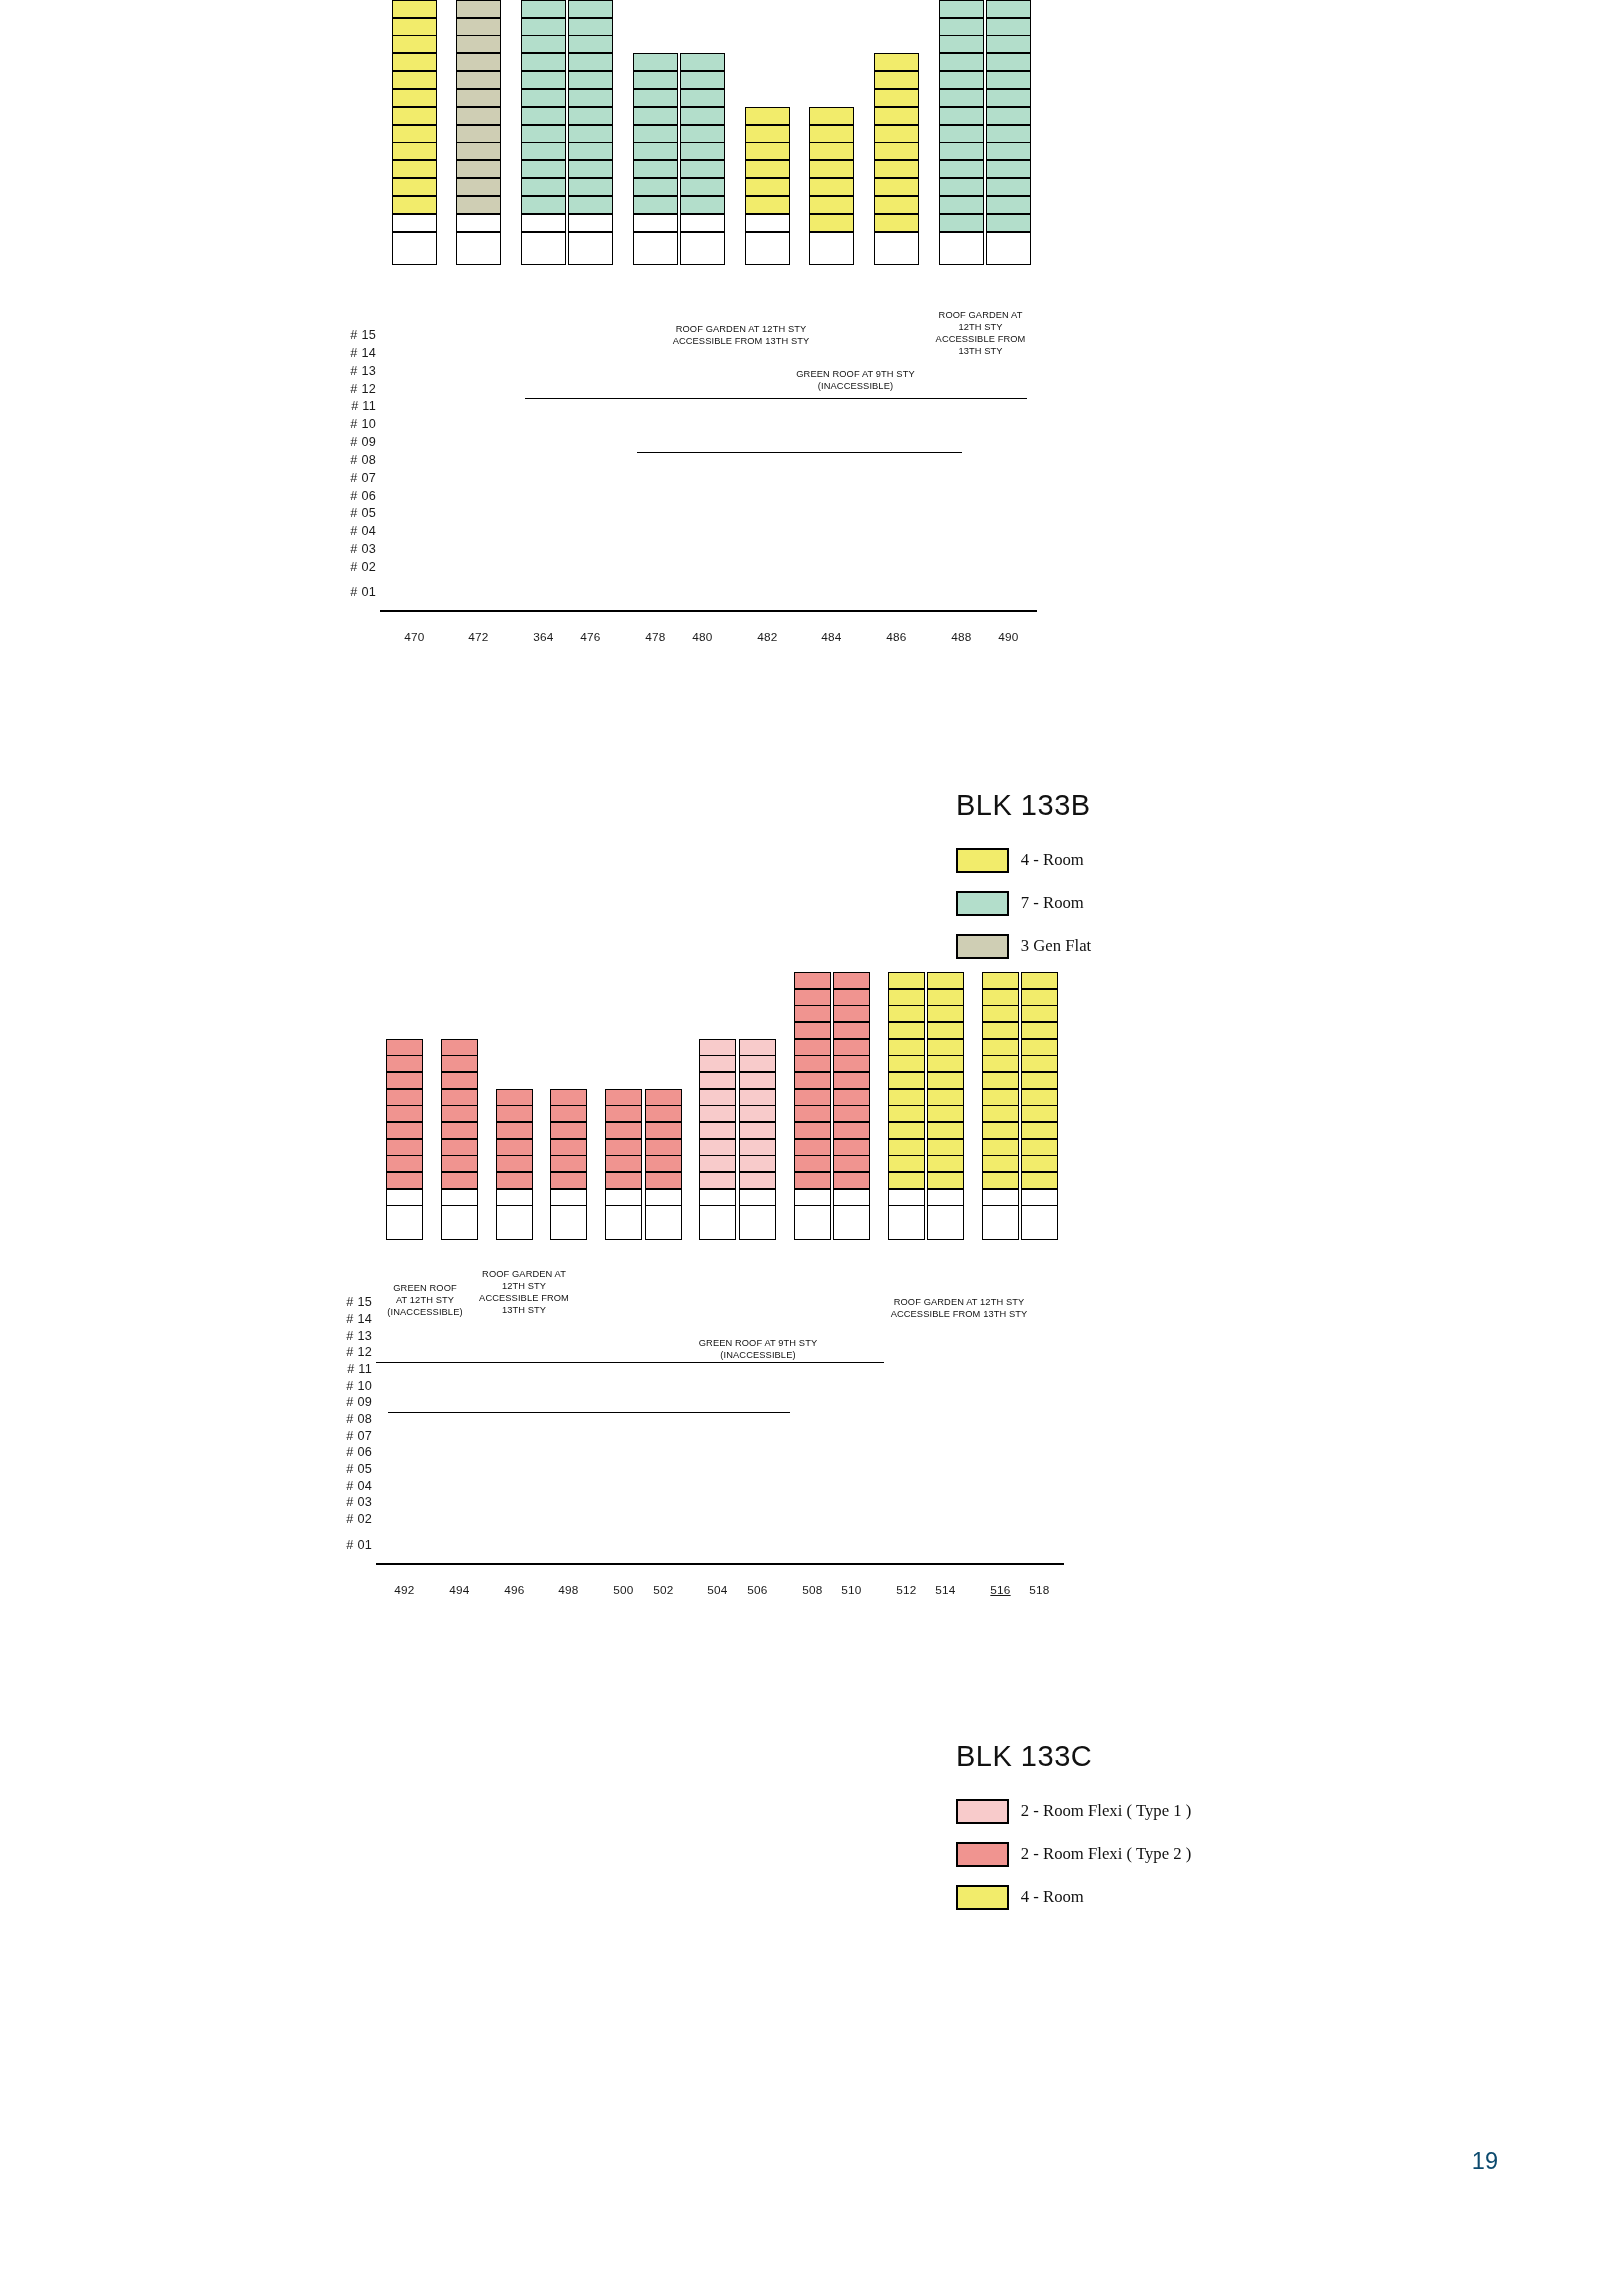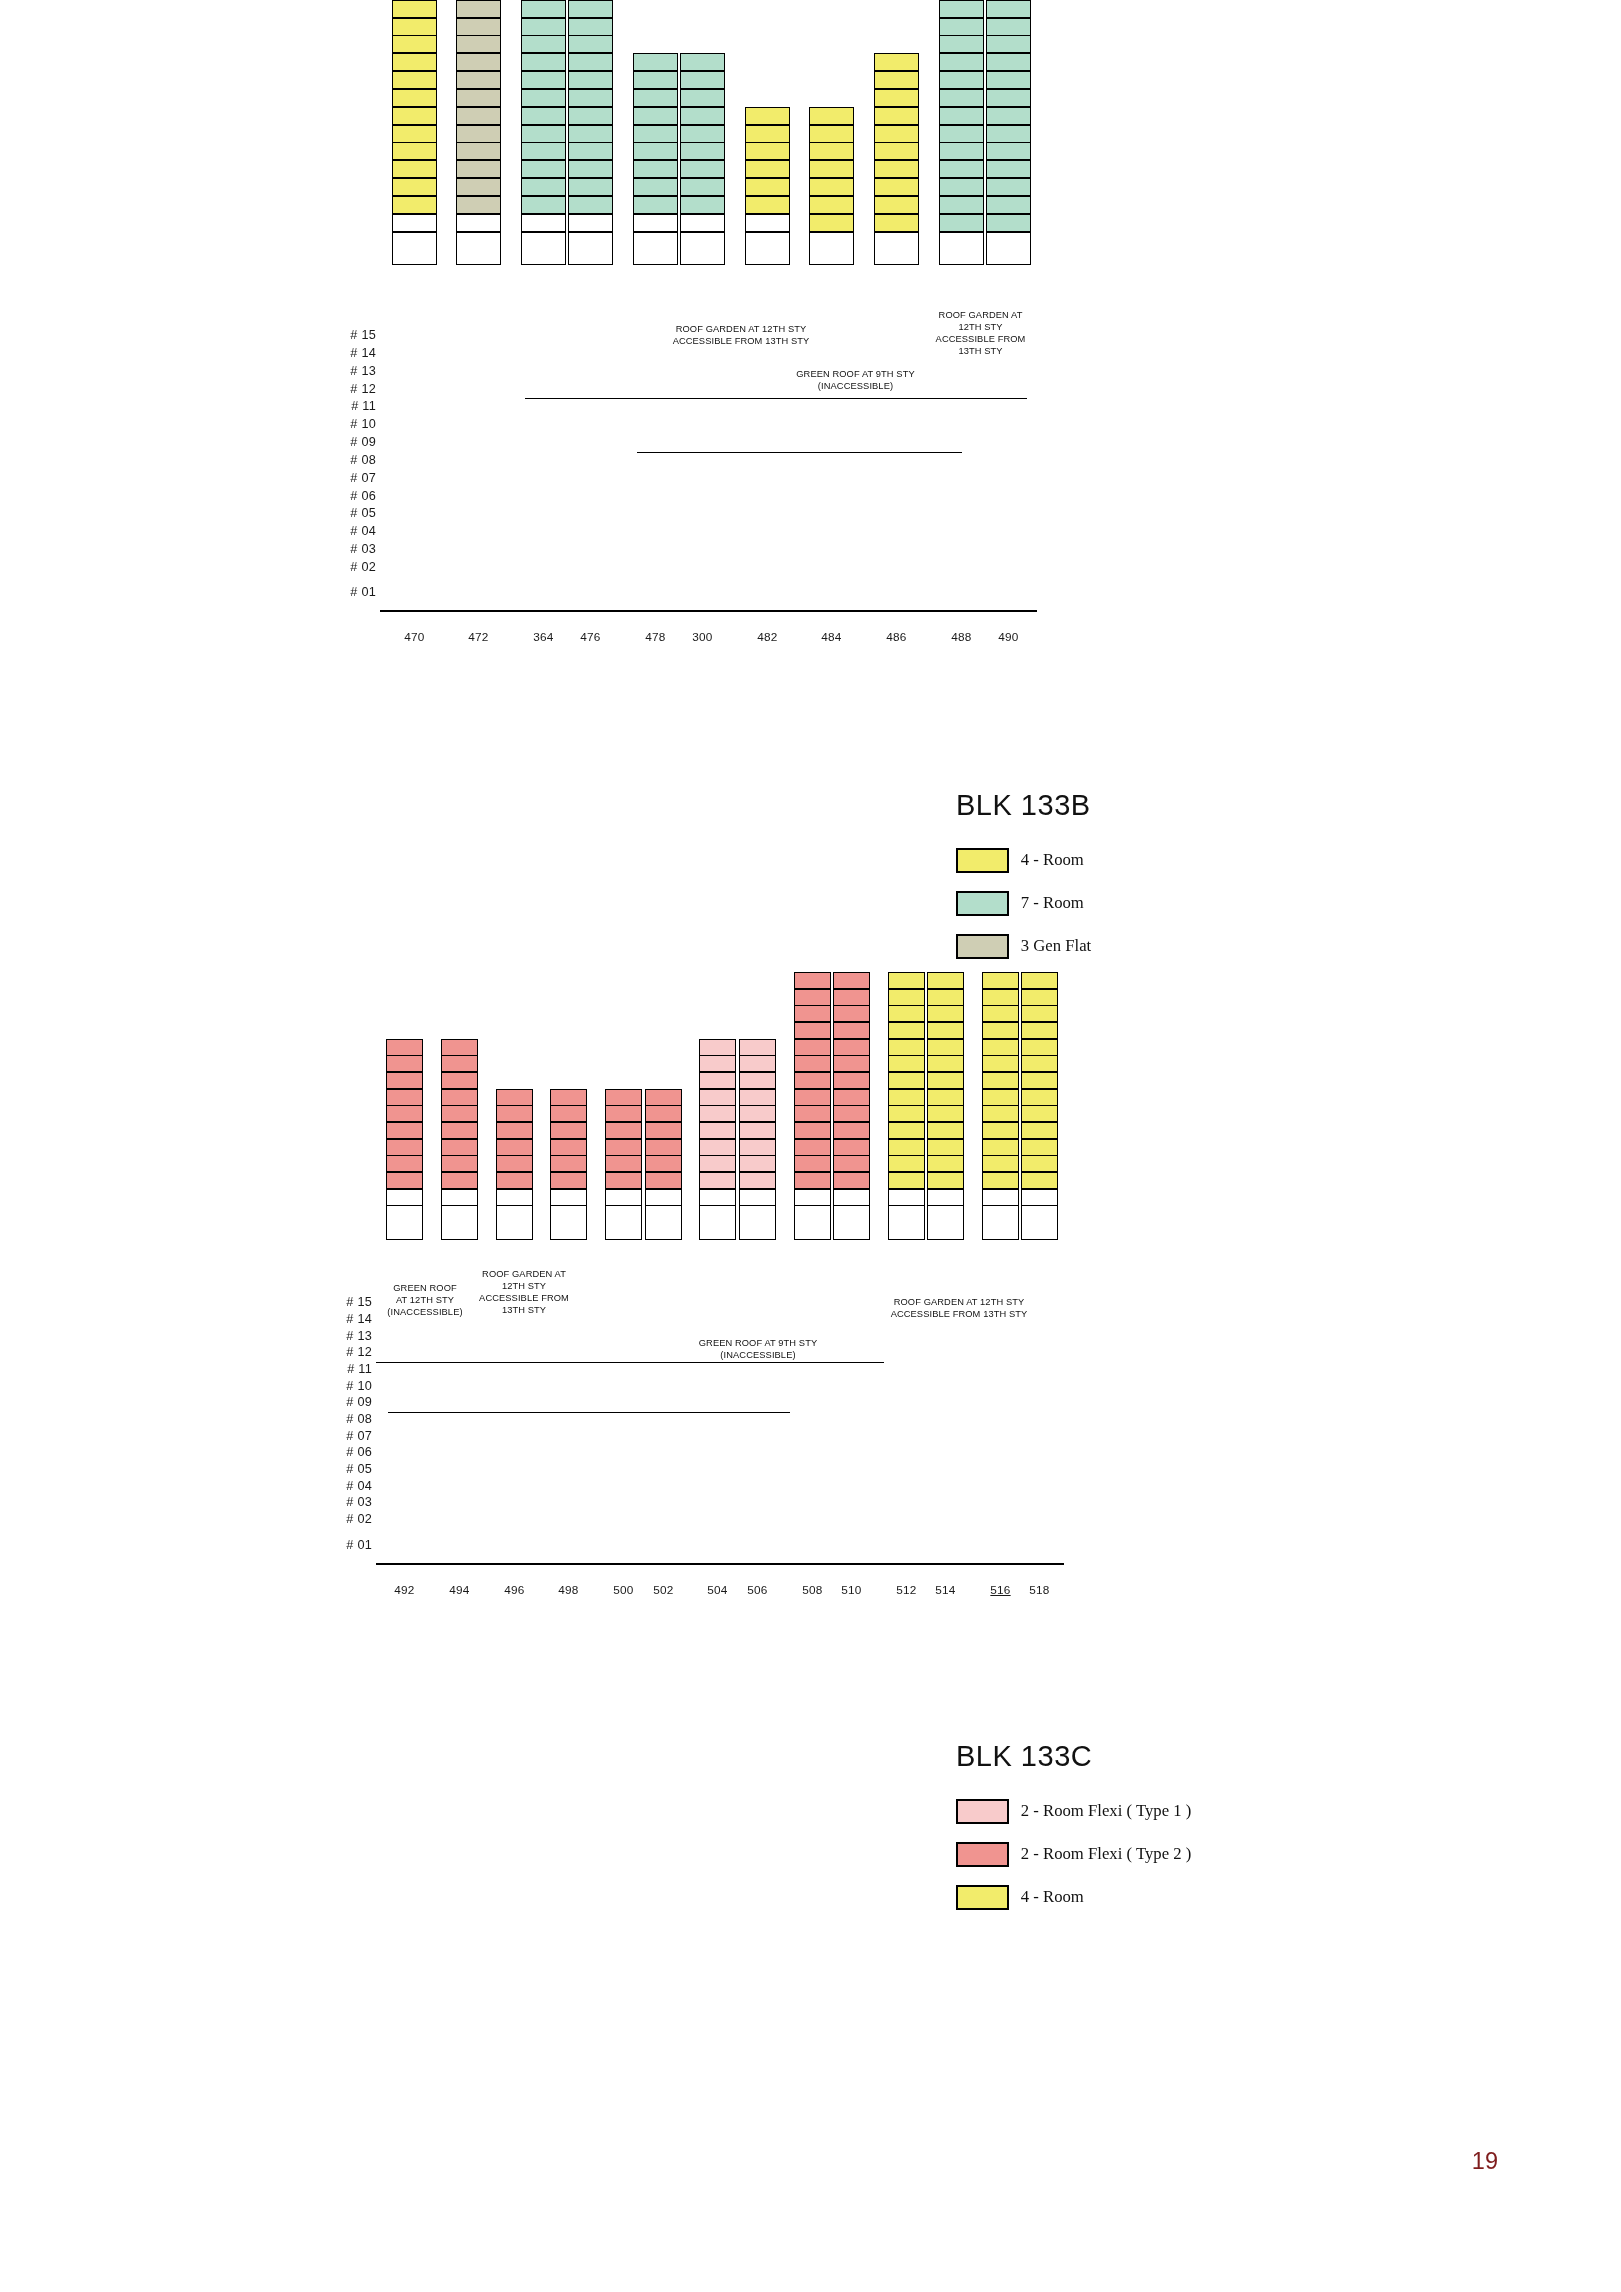--- a/index.html
+++ b/index.html
@@ -47,21 +47,21 @@
   .legend-row{display:flex;align-items:center;margin-bottom:17.6px;font-family:Liberation Serif, serif;}
   .swatch{
     width:53px;height:25.5px;border:2px solid #000;
     box-sizing:border-box;margin-right:11.8px;flex:none;
   }
   .legend-label{font-size:16.7px;color:#111;white-space:nowrap;}
 
   
   .pagenum{
     position:absolute;right:123px;bottom:118px;
-    font-size:23.5px;color:#7f1d1d;
+    font-size:23.5px;color:#0c4a6e;
   }
   .watermark{
     position:absolute;right:0;bottom:0;
     background:#000;color:#fff;
     font-size:45px;font-weight:bold;
     padding:5.9px 13.7px 9.8px 13.7px;letter-spacing:-0.5px;
     font-family:"Liberation Sans",sans-serif;
   }
 </style>
 </head>
@@ -176,21 +176,21 @@
           <div class="cell" style="width: 45px; height: 18px; top: 169px; background: rgb(179, 222, 203);"></div>
           <div class="cell" style="width: 45px; height: 18px; top: 187px; background: rgb(179, 222, 203);"></div>
           <div class="cell" style="width: 45px; height: 18px; top: 205px; background: rgb(179, 222, 203);"></div>
           <div class="cell" style="width: 45px; height: 18px; top: 222px; background: rgb(179, 222, 203);"></div>
           <div class="cell" style="width: 45px; height: 18px; top: 240px; background: rgb(179, 222, 203);"></div>
           <div class="cell" style="width: 45px; height: 18px; top: 258px; background: rgb(179, 222, 203);"></div>
           <div class="cell" style="width: 45px; height: 18px; top: 276px; background: rgb(179, 222, 203);"></div>
           <div class="cell" style="width: 45px; height: 18px; top: 294px; background: rgb(255, 255, 255);"></div>
           <div class="cell" style="width: 45px; height: 33px; top: 312px; background: rgb(255, 255, 255);"></div>
         </div>
-        <div class="axis-num" style="left: 300px; width: 45px; top: 365px;">300</div>
+        <div class="axis-num" style="left: 300px; width: 45px; top: 365px;">480</div>
         <div class="stack" style="left: 365px; width: 45px; height: 345px; bottom: 0px;">
           <div class="cell" style="width: 45px; height: 18px; top: 187px; background: rgb(242, 236, 107);"></div>
           <div class="cell" style="width: 45px; height: 18px; top: 205px; background: rgb(242, 236, 107);"></div>
           <div class="cell" style="width: 45px; height: 18px; top: 222px; background: rgb(242, 236, 107);"></div>
           <div class="cell" style="width: 45px; height: 18px; top: 240px; background: rgb(242, 236, 107);"></div>
           <div class="cell" style="width: 45px; height: 18px; top: 258px; background: rgb(242, 236, 107);"></div>
           <div class="cell" style="width: 45px; height: 18px; top: 276px; background: rgb(242, 236, 107);"></div>
           <div class="cell" style="width: 45px; height: 18px; top: 294px; background: rgb(255, 255, 255);"></div>
           <div class="cell" style="width: 45px; height: 33px; top: 312px; background: rgb(255, 255, 255);"></div>
         </div>

